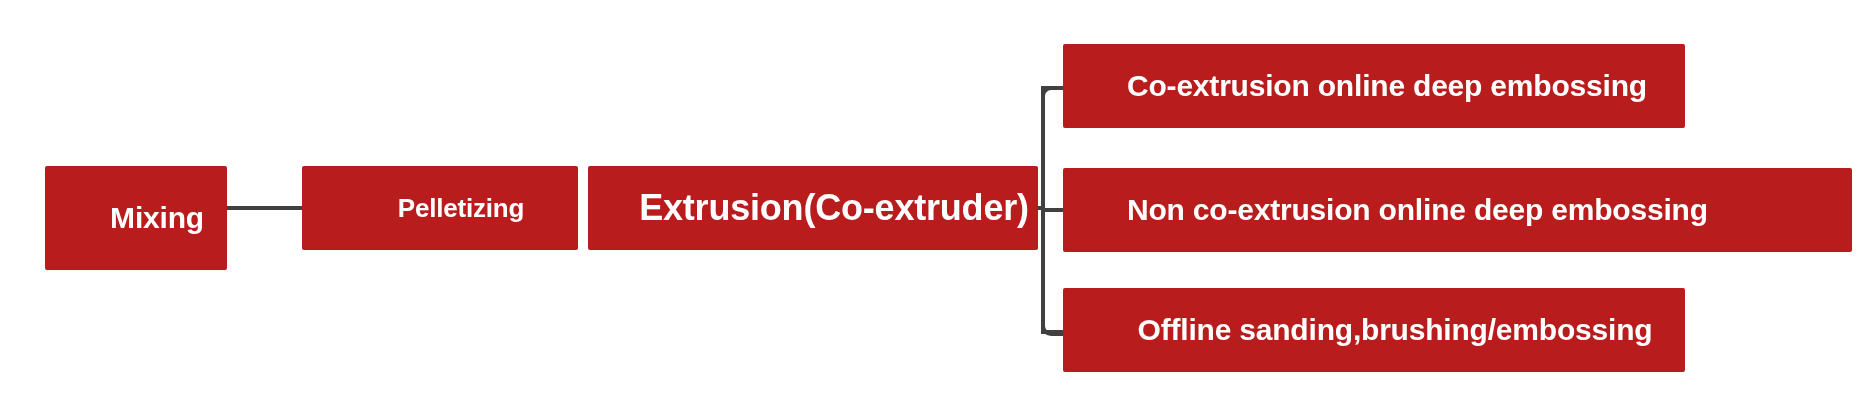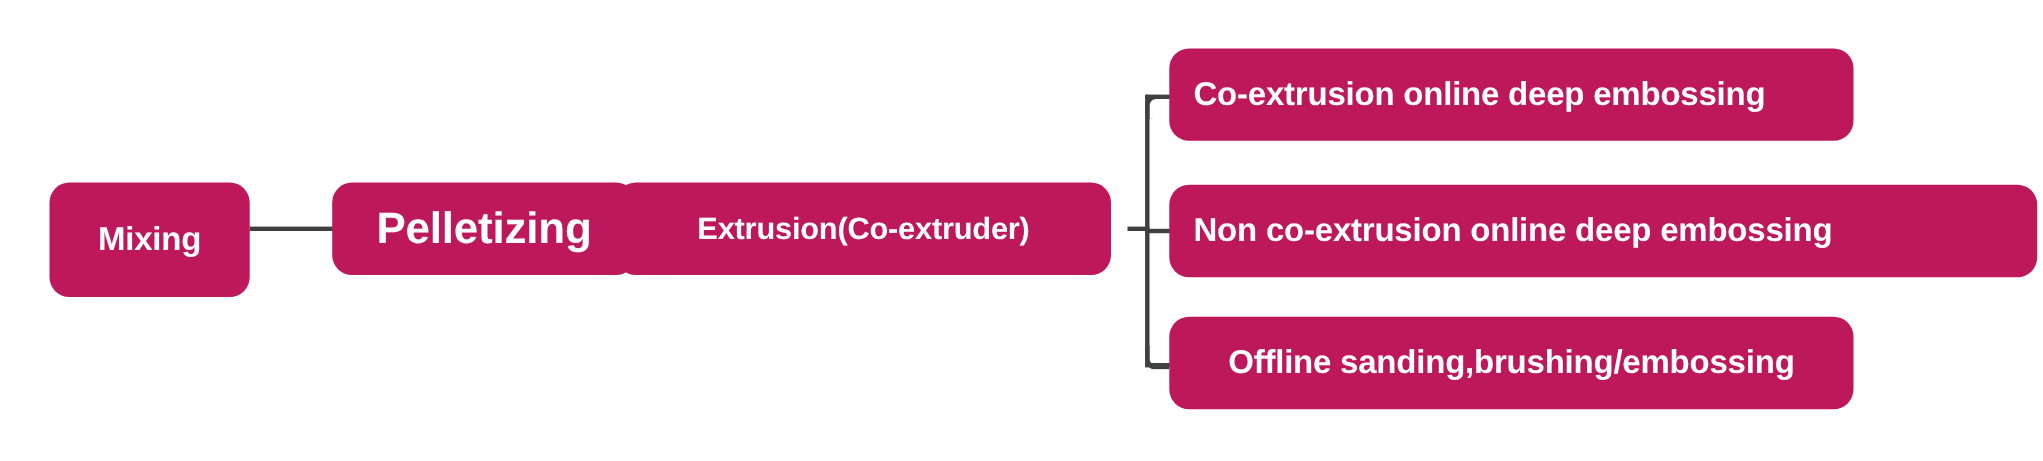--- a/index.html
+++ b/index.html
@@ -13,58 +13,59 @@
   #flowchart {
     position: relative;
     width: 1857px;
     height: 419px;
     background: #ffffff;
     overflow: hidden;
   }
   .node {
     position: absolute;
     box-sizing: border-box;
-    background: #be185d;
-    border-radius: 18px;
+    background: #b91c1c;
+    border-radius: 2px;
     color: #ffffff;
     font-weight: bold;
     display: flex;
     align-items: center;
     justify-content: center;
     text-align: center;
     letter-spacing: -0.2px;
     white-space: nowrap;
     z-index: 2;
+    padding-left: 42px;
   }
   .node-label {
     display: block;
     padding: 0 22px;
   }
 
   
   .node-mixing {
     left: 45px;
     top: 166px;
     width: 182px;
     height: 104px;
     font-size: 30px;
   }
   .node-pelletizing {
     left: 302px;
     top: 166px;
     width: 276px;
     height: 84px;
-    font-size: 40px;
+    font-size: 26px;
   }
   .node-extrusion {
-    left: 560px;
+    left: 588px;
     top: 166px;
     width: 450px;
     height: 84px;
-    font-size: 28px;
+    font-size: 36px;
   }
 
   
   .node-branch {
     left: 1063px;
     height: 84px;
     font-size: 30px;
     justify-content: flex-start;
   }
   .branch-1 { top: 44px;  width: 622px; }

